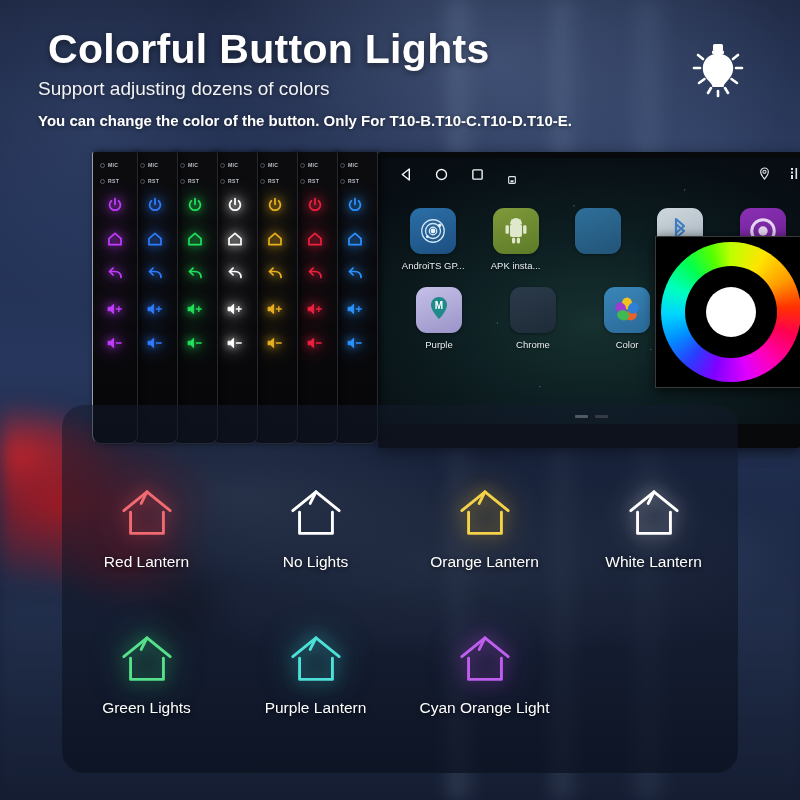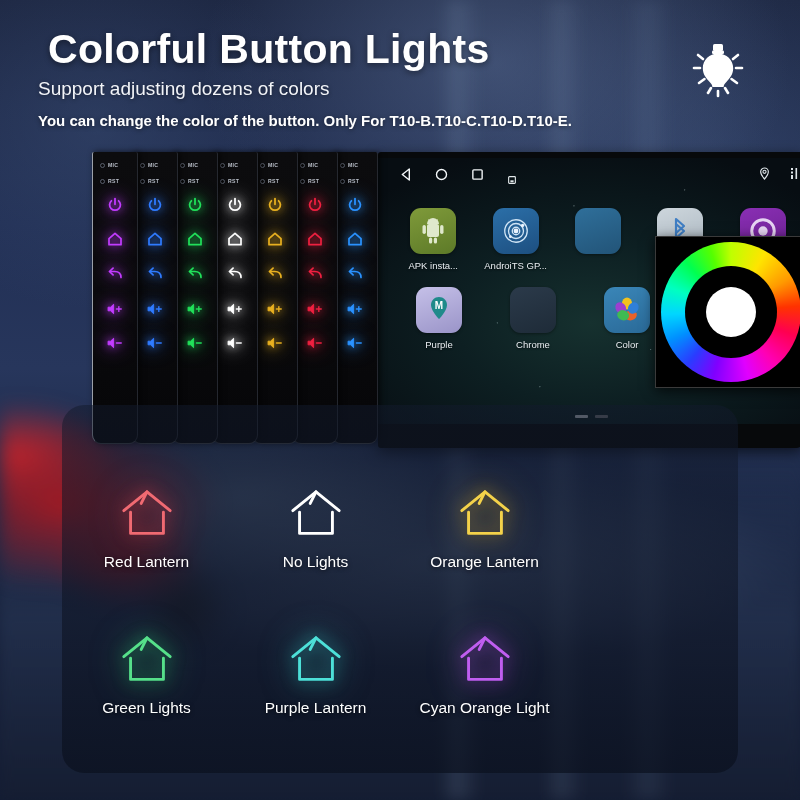--- a/index.html
+++ b/index.html
@@ -248,52 +248,52 @@
               <rect x="1" y="4.5" width="2" height="2" fill="#dde4e8"></rect>
               <rect x="1" y="8" width="2" height="4" fill="#dde4e8"></rect>
               <rect x="5.5" y="1" width="1.6" height="11" fill="#dde4e8"></rect>
             </svg>
         </div>
       </div>
 
       <div class="apps">
         <div class="app-row">
           <div class="app">
+            <div class="ic" style="background:linear-gradient(160deg,#2b6fa8,#1d4f80)">
+              <svg width="30" height="30" viewBox="0 0 32 32">
+                  <g fill="none" stroke="#cfe4f5" stroke-width="1.4">
+                    <circle cx="16" cy="16" r="12"></circle>
+                    <circle cx="16" cy="16" r="8"></circle>
+                    <circle cx="16" cy="16" r="4"></circle>
+                  </g>
+                  <circle cx="16" cy="16" r="2.6" fill="#eaf4ff"></circle>
+                  <circle cx="23" cy="10" r="1.8" fill="#eaf4ff"></circle>
+                  <circle cx="10" cy="22" r="1.4" fill="#eaf4ff"></circle>
+                </svg>
+            </div>
+            <div class="nm">AndroiTS GP...</div>
+          </div>
+          <div class="app">
             <div class="ic" style="background:linear-gradient(160deg,#7f9a3a,#5d7a28)">
               <svg width="26" height="28" viewBox="0 0 26 28">
                   <g fill="#dfe8cc">
                     <rect x="7" y="7" width="12" height="13" rx="2"></rect>
                     <rect x="2.5" y="8" width="3.4" height="9" rx="1.7"></rect>
                     <rect x="20.1" y="8" width="3.4" height="9" rx="1.7"></rect>
                     <rect x="9" y="20.5" width="3.2" height="6" rx="1.6"></rect>
                     <rect x="13.8" y="20.5" width="3.2" height="6" rx="1.6"></rect>
                     <path d="M7 7a6 6 0 0 1 12 0z"></path>
                   </g>
                   <line x1="8.5" y1="2.5" x2="10.5" y2="5.5" stroke="#dfe8cc" stroke-width="1.2"></line>
                   <line x1="17.5" y1="2.5" x2="15.5" y2="5.5" stroke="#dfe8cc" stroke-width="1.2"></line>
                 </svg>
             </div>
             <div class="nm">APK insta...</div>
           </div>
           <div class="app">
-            <div class="ic" style="background:linear-gradient(160deg,#2b6fa8,#1d4f80)">
-              <svg width="30" height="30" viewBox="0 0 32 32">
-                  <g fill="none" stroke="#cfe4f5" stroke-width="1.4">
-                    <circle cx="16" cy="16" r="12"></circle>
-                    <circle cx="16" cy="16" r="8"></circle>
-                    <circle cx="16" cy="16" r="4"></circle>
-                  </g>
-                  <circle cx="16" cy="16" r="2.6" fill="#eaf4ff"></circle>
-                  <circle cx="23" cy="10" r="1.8" fill="#eaf4ff"></circle>
-                  <circle cx="10" cy="22" r="1.4" fill="#eaf4ff"></circle>
-                </svg>
-            </div>
-            <div class="nm">AndroiTS GP...</div>
-          </div>
-          <div class="app">
             <div class="ic" style="background:linear-gradient(160deg,#2f6f9a,#225478)"></div>
             <div class="nm"></div>
           </div>
           <div class="app">
             <div class="ic" style="background:linear-gradient(160deg,#cdd6dc,#aab6c0)">
               <svg width="26" height="30" viewBox="0 0 24 30">
                   <path d="M8 8l8 7-8 7V3l8 7-8 7" fill="none" stroke="#3f7ec4" stroke-width="2.2" stroke-linejoin="round" stroke-linecap="round"></path>
                 </svg>
             </div>
             <div class="nm">luetooth</div>
@@ -710,20 +710,28 @@
           <div class="cap">No Lights</div>
         </div>
         <div class="cell">
           <div class="house"><svg viewBox="0 0 60 54" style="filter:drop-shadow(0 0 8px rgba(235,180,40,0.55)) drop-shadow(0 0 16px rgba(235,180,40,0.55));">
     <path d="M6 24.5 30 5 54 24.5" fill="none" stroke="#f4d24a" stroke-width="3" stroke-linecap="round" stroke-linejoin="round"></path>
     <path d="M13 26v22h34V26" fill="none" stroke="#f4d24a" stroke-width="3" stroke-linecap="round" stroke-linejoin="round"></path>
     <path d="M24 17 30 5" fill="none" stroke="#f4d24a" stroke-width="3" stroke-linecap="round"></path>
   </svg></div>
           <div class="cap">Orange Lantern</div>
         </div>
+        <div class="cell">
+          <div class="house"><svg viewBox="0 0 60 54" style="filter:drop-shadow(0 0 8px rgba(255,255,255,0.45)) drop-shadow(0 0 16px rgba(255,255,255,0.45));">
+    <path d="M6 24.5 30 5 54 24.5" fill="none" stroke="#ffffff" stroke-width="3" stroke-linecap="round" stroke-linejoin="round"></path>
+    <path d="M13 26v22h34V26" fill="none" stroke="#ffffff" stroke-width="3" stroke-linecap="round" stroke-linejoin="round"></path>
+    <path d="M24 17 30 5" fill="none" stroke="#ffffff" stroke-width="3" stroke-linecap="round"></path>
+  </svg></div>
+          <div class="cap">White Lantern</div>
+        </div>
       </div>
     <div class="grow">
         <div class="cell">
           <div class="house"><svg viewBox="0 0 60 54" style="filter:drop-shadow(0 0 8px rgba(50,220,120,0.55)) drop-shadow(0 0 16px rgba(50,220,120,0.55));">
     <path d="M6 24.5 30 5 54 24.5" fill="none" stroke="#56e08a" stroke-width="3" stroke-linecap="round" stroke-linejoin="round"></path>
     <path d="M13 26v22h34V26" fill="none" stroke="#56e08a" stroke-width="3" stroke-linecap="round" stroke-linejoin="round"></path>
     <path d="M24 17 30 5" fill="none" stroke="#56e08a" stroke-width="3" stroke-linecap="round"></path>
   </svg></div>
           <div class="cap">Green Lights</div>
         </div>

